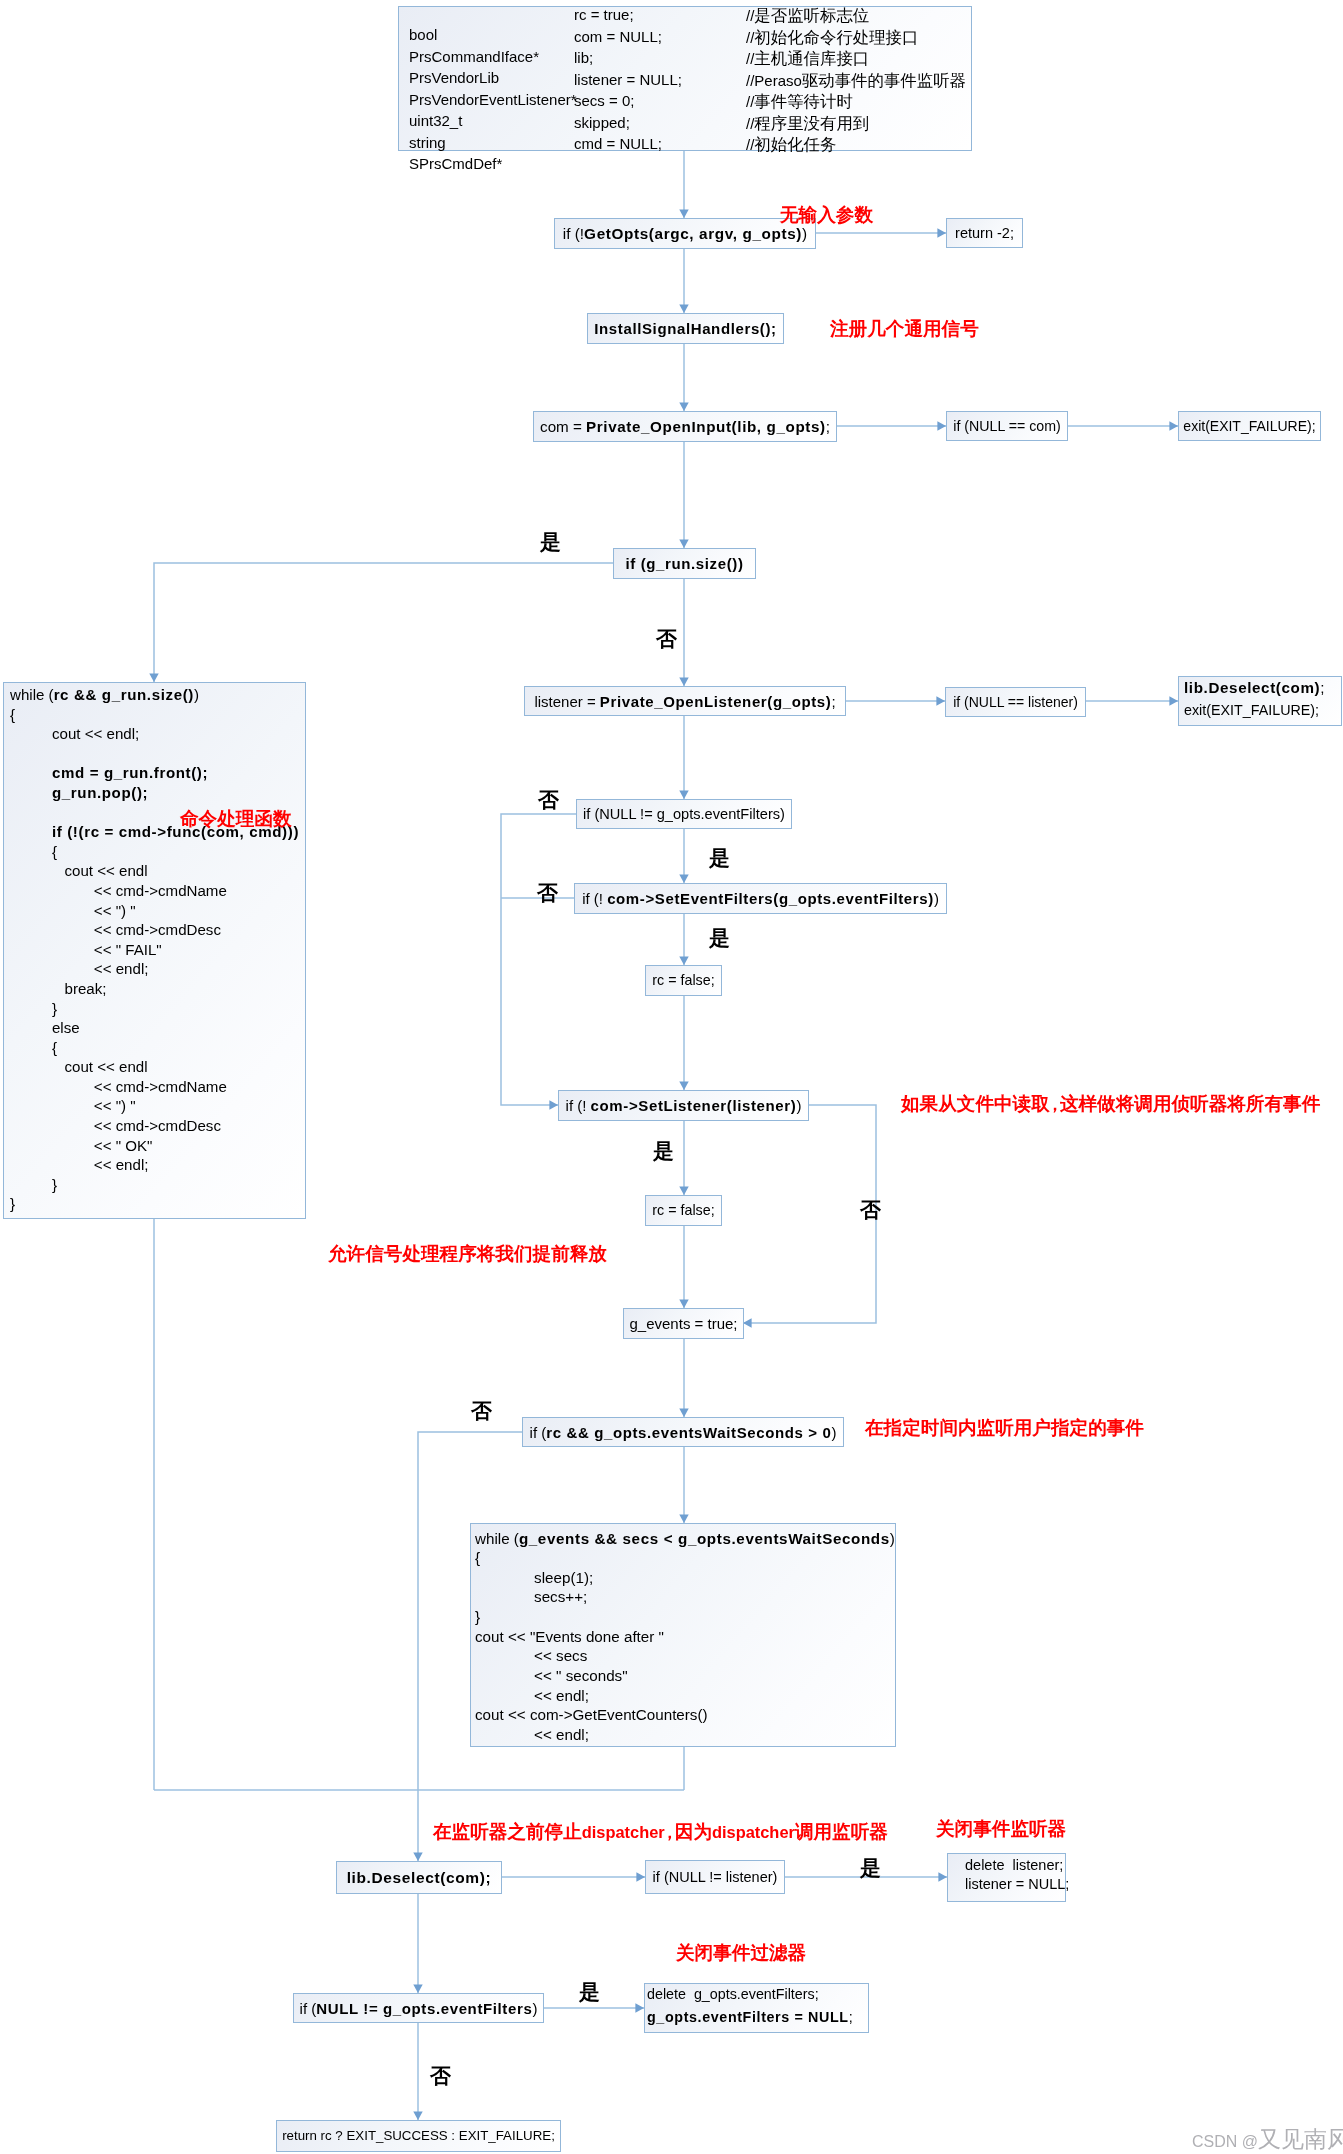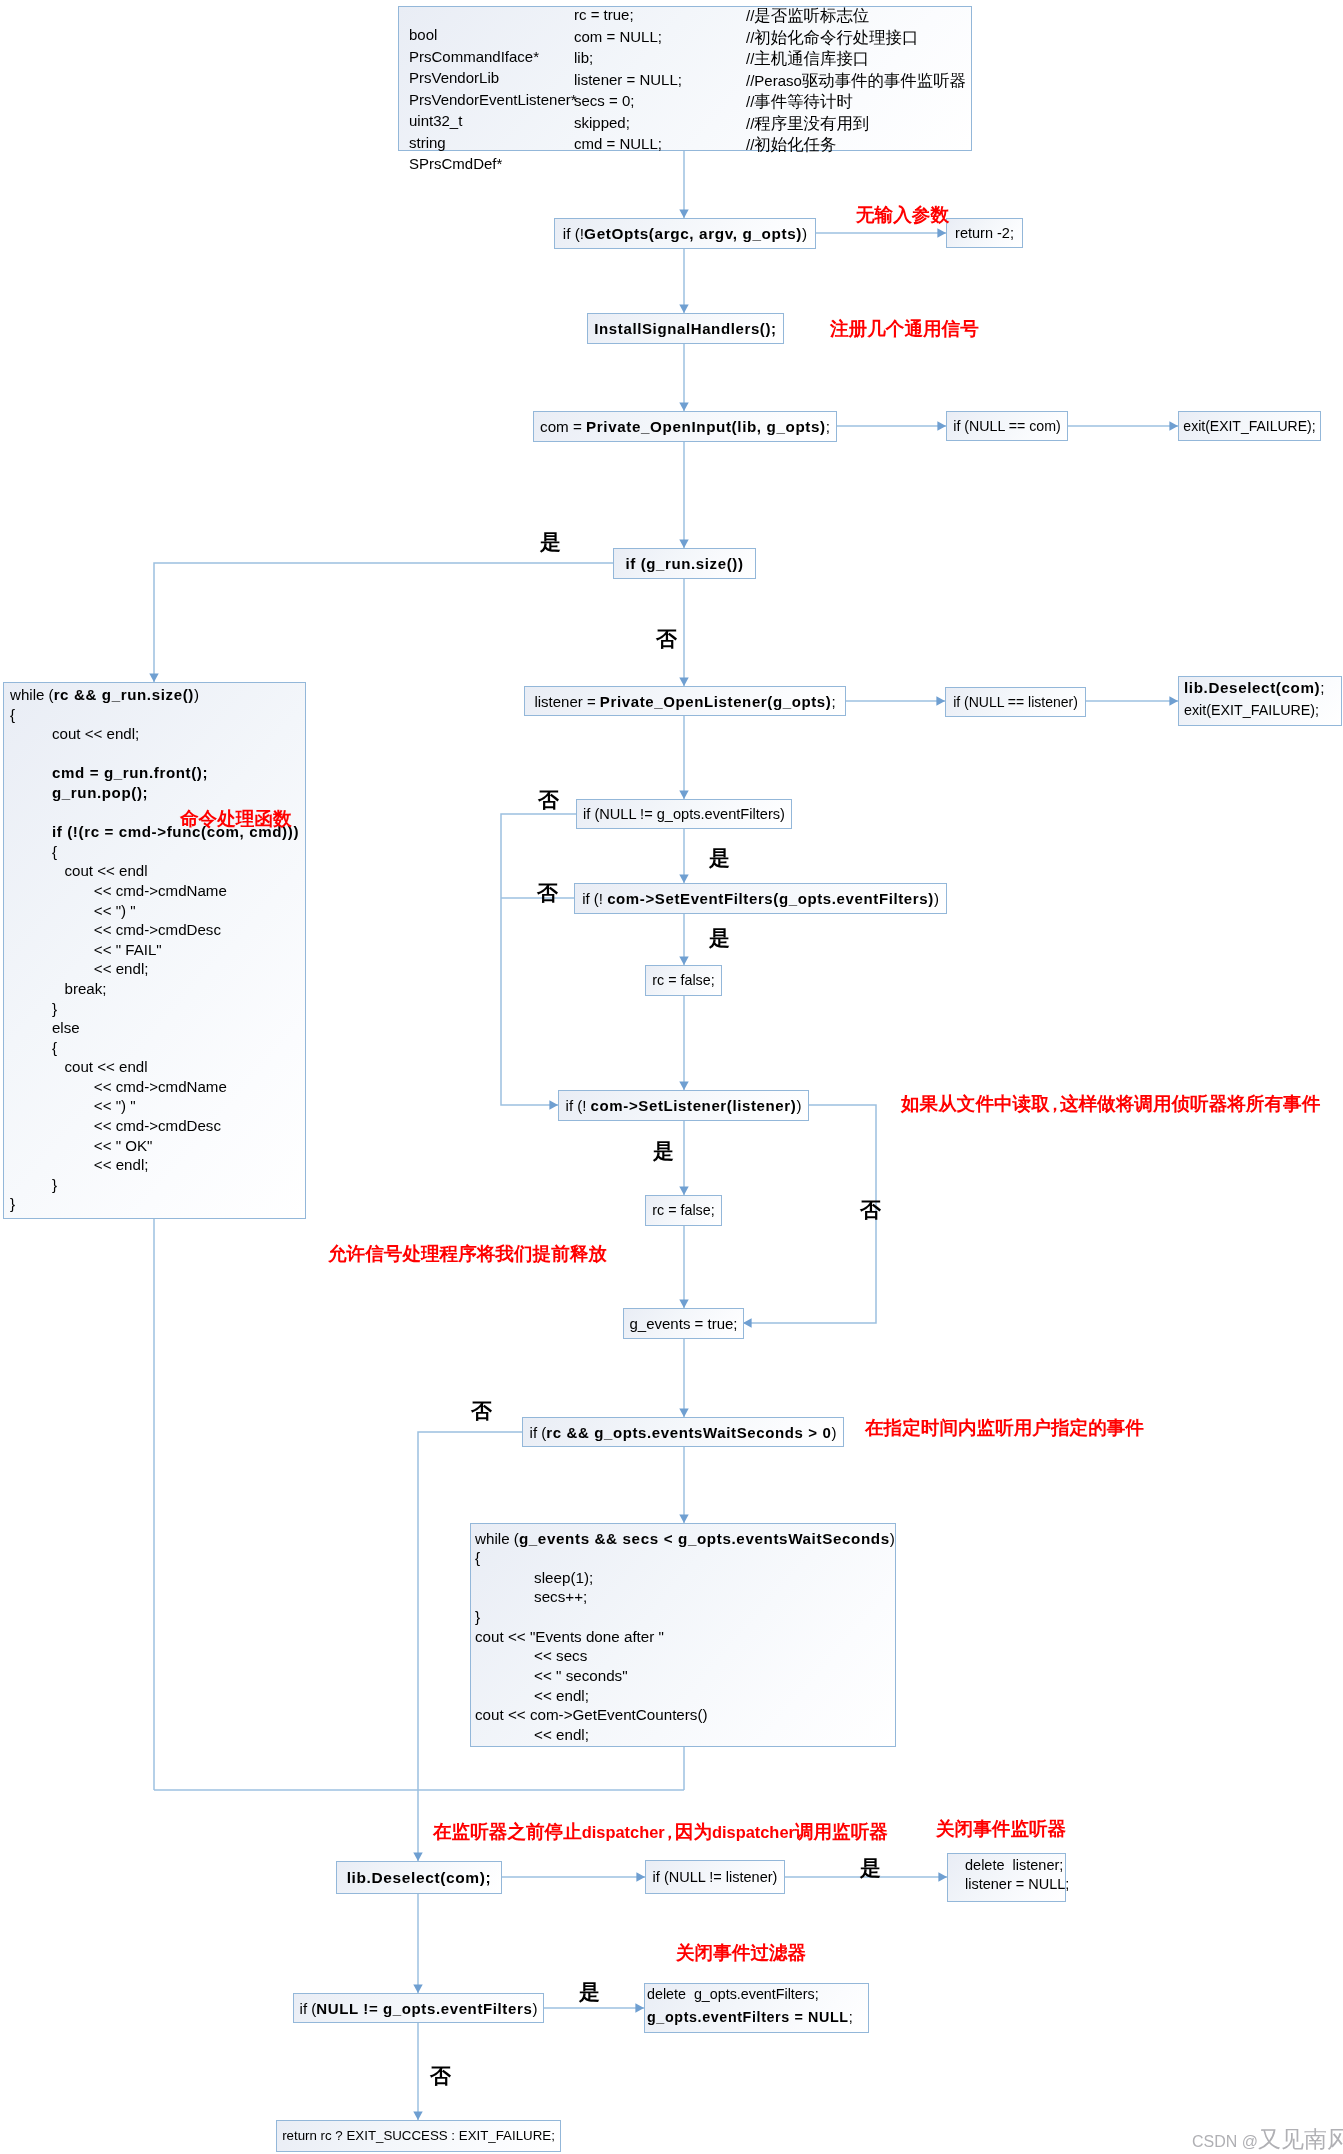--- a/index.html
+++ b/index.html
@@ -105,21 +105,21 @@
     <div class="box" style="left: 645px; top: 1195px; width: 77px; height: 31px; font-size: 14.3px;"><div class="ctr"><span>rc = false;</span></div></div>
     <div class="box" style="left: 623px; top: 1308px; width: 121px; height: 31px; font-size: 15px;"><div class="ctr"><span>g_events = true;</span></div></div>
     <div class="box" style="left: 522px; top: 1417px; width: 322px; height: 30px; font-size: 15px;"><div class="ctr"><span>if (</span><span class="bd">rc &amp;&amp; g_opts.eventsWaitSeconds &gt; 0</span><span>)</span></div></div>
     <div class="box" style="left: 470px; top: 1523px; width: 426px; height: 224px; font-size: 15.2px;"><div class="stk" style="top:6.5px;padding-left:4px;"><div class="ln" style="height:19.65px"><span>while (</span><span class="bd">g_events &amp;&amp; secs &lt; g_opts.eventsWaitSeconds</span><span>)</span></div><div class="ln" style="height:19.65px"><span>{</span></div><div class="ln" style="height:19.65px"><span>              sleep(1);</span></div><div class="ln" style="height:19.65px"><span>              secs++;</span></div><div class="ln" style="height:19.65px"><span>}</span></div><div class="ln" style="height:19.65px"><span>cout &lt;&lt; "Events done after "</span></div><div class="ln" style="height:19.65px"><span>              &lt;&lt; secs</span></div><div class="ln" style="height:19.65px"><span>              &lt;&lt; " seconds"</span></div><div class="ln" style="height:19.65px"><span>              &lt;&lt; endl;</span></div><div class="ln" style="height:19.65px"><span>cout &lt;&lt; com-&gt;GetEventCounters()</span></div><div class="ln" style="height:19.65px"><span>              &lt;&lt; endl;</span></div></div></div>
     <div class="box" style="left: 336px; top: 1861px; width: 166px; height: 33px; font-size: 15.5px;"><div class="ctr"><span class="bd">lib.Deselect(com);</span></div></div>
     <div class="box" style="left: 645px; top: 1860px; width: 140px; height: 34px; font-size: 14.5px;"><div class="ctr"><span>if (NULL != listener)</span></div></div>
     <div class="box" style="left: 947px; top: 1853px; width: 119px; height: 49px; font-size: 14.5px;"><div class="stk" style="top:4px;padding-left:17px;"><div class="ln" style="height:19px"><span>delete  listener;</span></div><div class="ln" style="height:19px"><span>listener = NULL;</span></div></div></div>
     <div class="box" style="left: 293px; top: 1993px; width: 251px; height: 30px; font-size: 15px;"><div class="ctr"><span>if (</span><span class="bd">NULL != g_opts.eventFilters</span><span>)</span></div></div>
     <div class="box" style="left: 644px; top: 1983px; width: 225px; height: 50px; font-size: 14.3px;"><div class="stk" style="top:2.5px;padding-left:2px;"><div class="ln" style="height:23px"><span>delete  g_opts.eventFilters;</span></div><div class="ln" style="height:23px"><span class="bd">g_opts.eventFilters = NULL</span><span>;</span></div></div></div>
     <div class="box" style="left: 276px; top: 2120px; width: 285px; height: 32px; font-size: 13.3px;"><div class="ctr"><span>return rc ? EXIT_SUCCESS : EXIT_FAILURE;</span></div></div>
-    <div class="note" style="left: 856px; top: 202px;"><span class="cjk">无输入参数</span></div>
+    <div class="note" style="left: 780px; top: 202px;"><span class="cjk">无输入参数</span></div>
     <div class="note" style="left: 830px; top: 316px;"><span class="cjk">注册几个通用信号</span></div>
     <div class="note" style="left: 180px; top: 806px;"><span class="cjk">命令处理函数</span></div>
     <div class="note" style="left: 901px; top: 1091px;"><span class="cjk">如果从文件中读取</span><span class="pun"><i>，</i></span><span class="cjk">这样做将调用侦听器将所有事件</span></div>
     <div class="note" style="left: 328px; top: 1241px;"><span class="cjk">允许信号处理程序将我们提前释放</span></div>
     <div class="note" style="left: 865px; top: 1415px;"><span class="cjk">在指定时间内监听用户指定的事件</span></div>
     <div class="note" style="left: 433px; top: 1819px;"><span class="cjk">在监听器之前停止</span>dispatcher<span class="pun"><i>，</i></span><span class="cjk">因为</span>dispatcher<span class="cjk">调用监听器</span></div>
     <div class="note" style="left: 936px; top: 1816px;"><span class="cjk">关闭事件监听器</span></div>
     <div class="note" style="left: 676px; top: 1940px;"><span class="cjk">关闭事件过滤器</span></div>
     <div class="lbl" style="left: 540px; top: 532px;"><span class="cjk">是</span></div>
     <div class="lbl" style="left: 656px; top: 629px;"><span class="cjk">否</span></div>

